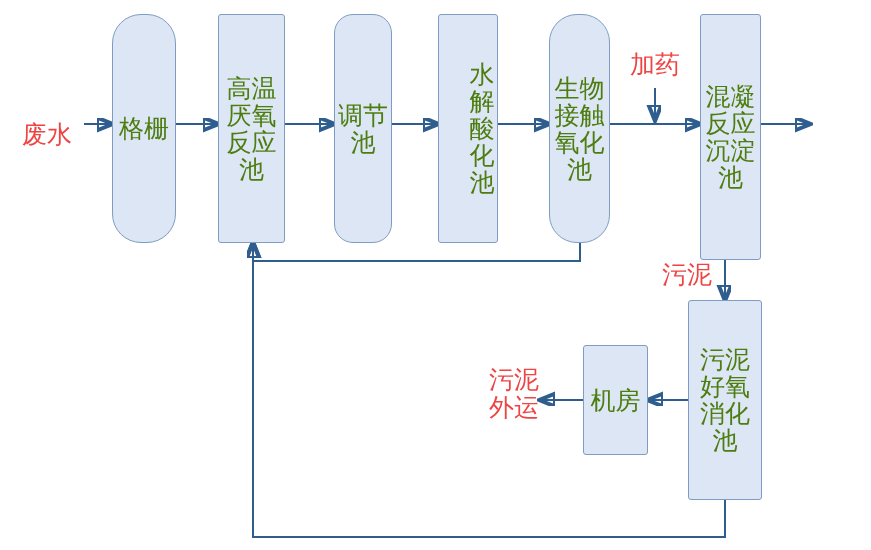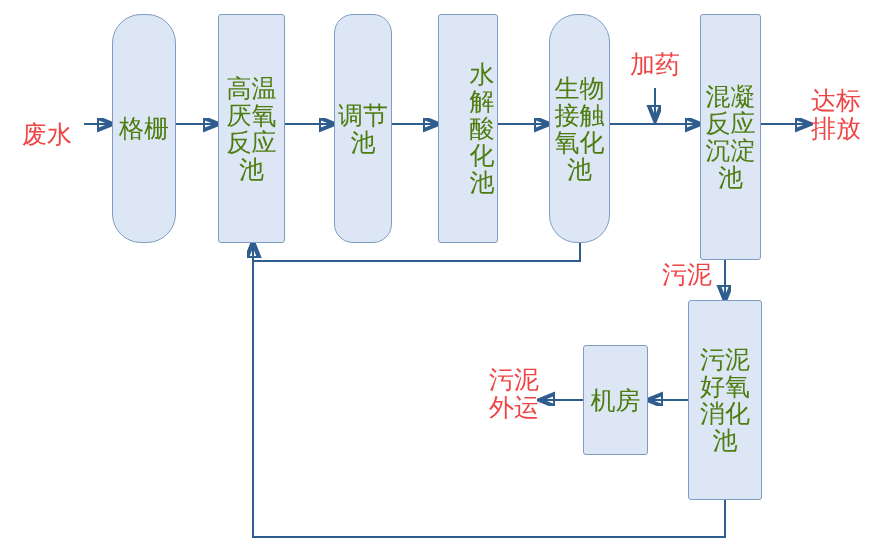--- a/index.html
+++ b/index.html
@@ -127,24 +127,20 @@
   </div>
 
   <div class="label" style="left:12px;top:92px;width:70px;">
     <span>废水</span>
   </div>
 
   <div class="label" style="left:620px;top:22px;width:70px;">
     <span>加药</span>
   </div>
 
-  <div class="label" style="left:805px;top:58px;width:62px;">
-    <span>达标
-排放</span>
-  </div>
 
   <div class="label" style="left:652px;top:232px;width:70px;">
     <span>污泥</span>
   </div>
 
 
   <div class="label" style="left:483px;top:337px;width:62px;">
     <span>污泥
 外运</span>
   </div>

